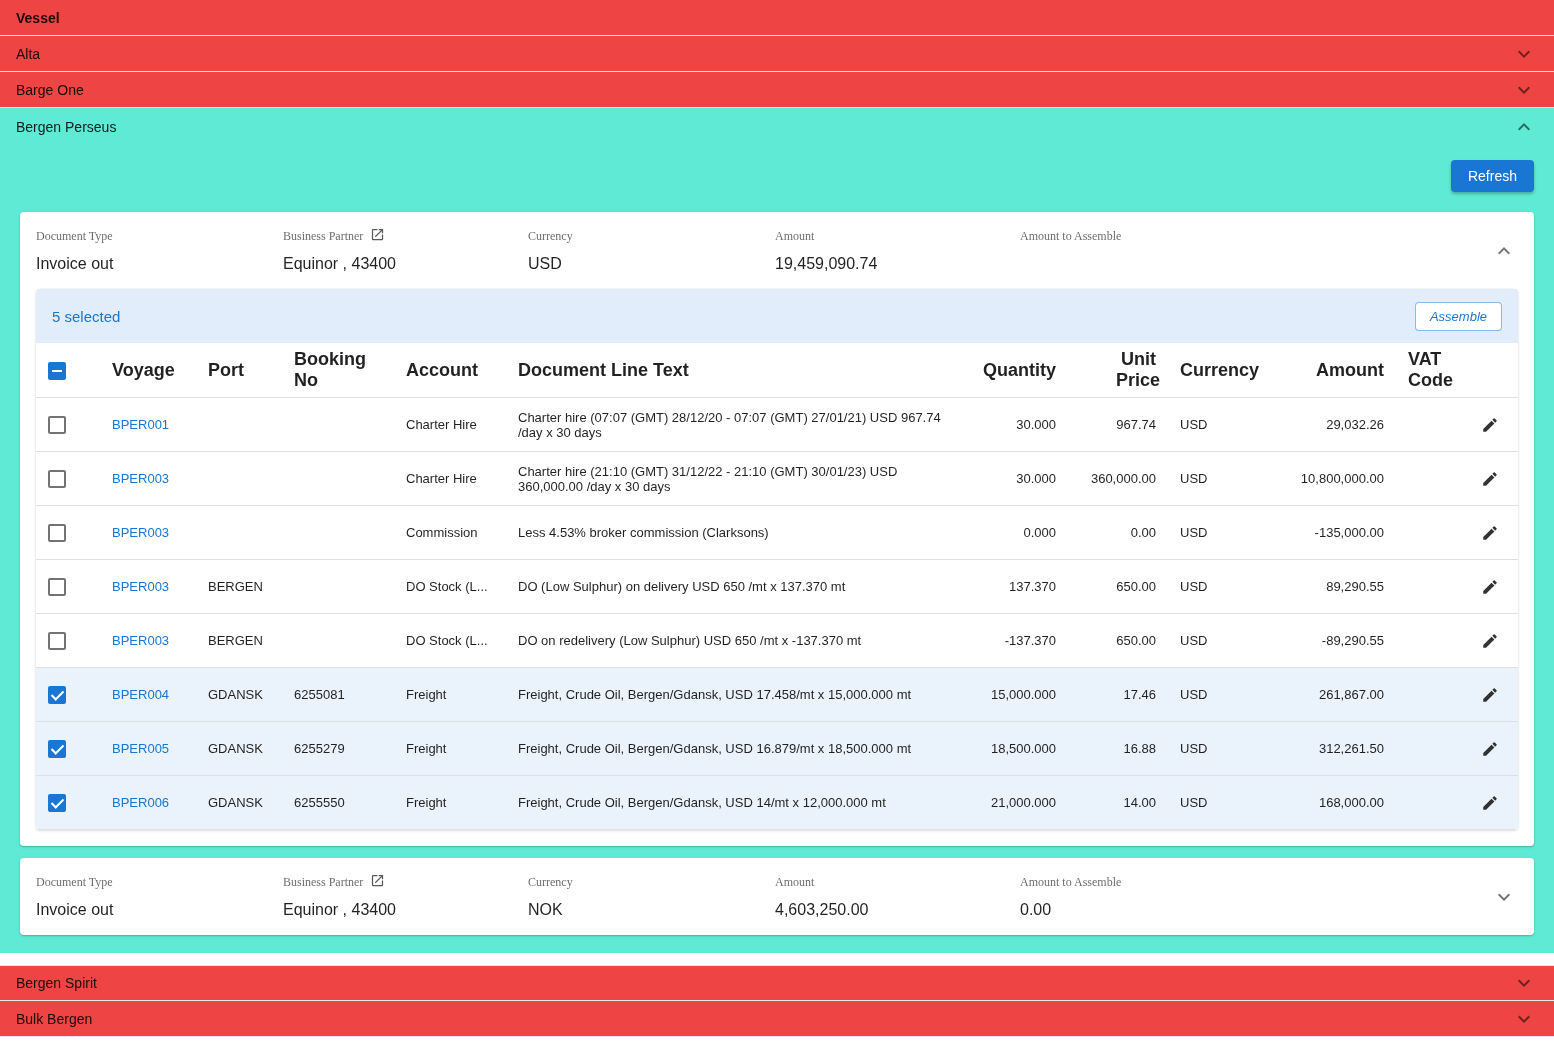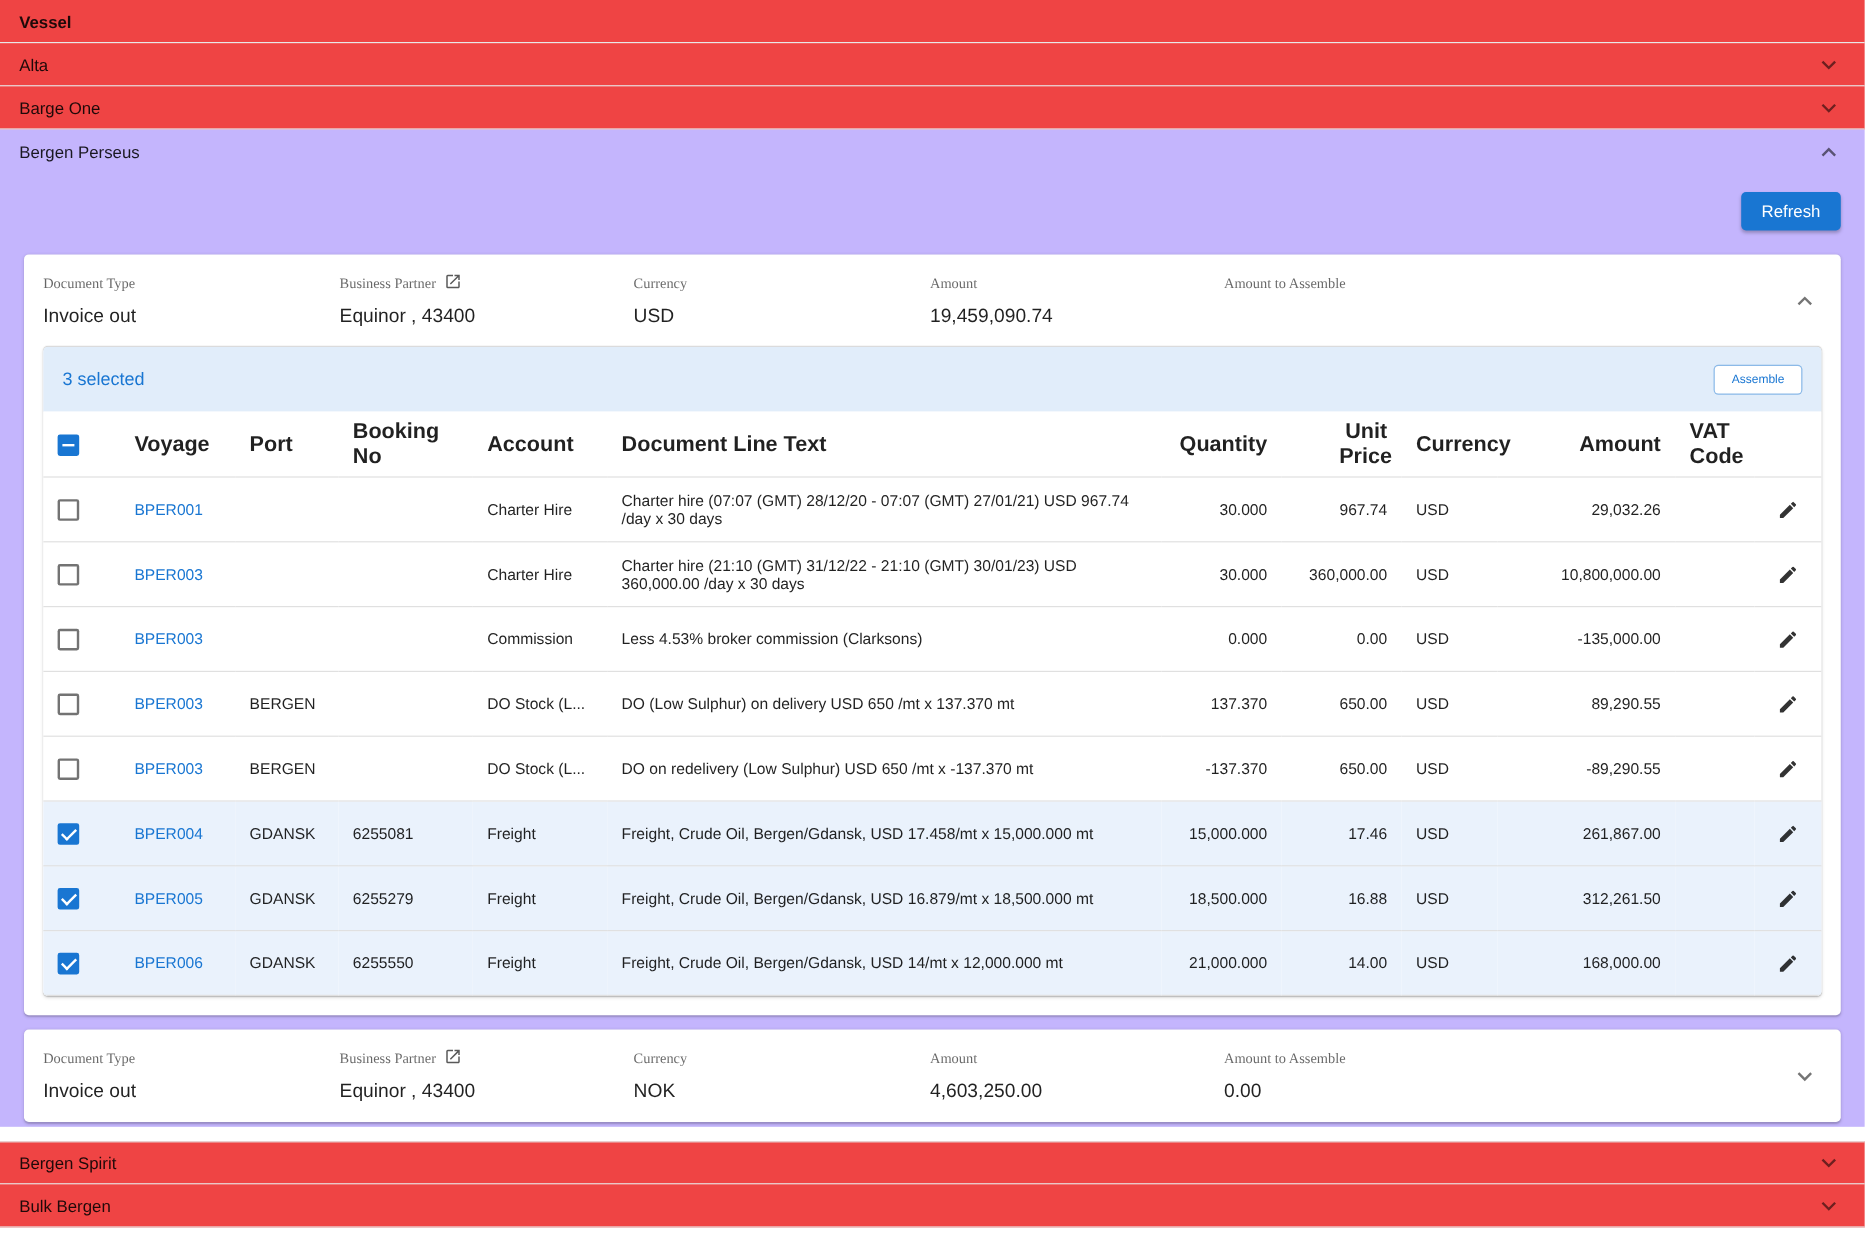--- a/index.html
+++ b/index.html
@@ -15,21 +15,21 @@
     height:36px; display:flex; align-items:center; justify-content:space-between;
     padding:0 18px 0 16px; border-bottom:1px solid #e8e8e8; background:#ef4444; cursor:pointer;
     font-size:14px;
   }
   .acc-row .label { color:rgba(0,0,0,0.87); }
   .page-header { font-weight:bold; cursor:default; }
   .chev { width:24px; height:24px; display:inline-flex; align-items:center; justify-content:center; }
   .chev svg { fill:rgba(0,0,0,0.54); }
 
   
-  .panel { background:#c4b5fd; padding-bottom:4px; }
+  .panel { background:#5eead4; padding-bottom:18px; }
   .panel-header {
     height:38px; display:flex; align-items:center; justify-content:space-between;
     padding:0 18px 0 16px; cursor:pointer; font-size:14px;
   }
   .refresh-row { display:flex; justify-content:flex-end; padding:14px 20px 0 20px; }
   .btn-refresh {
     background:#1976d2; color:#fff; border:none; border-radius:4px;
     padding:8px 17px; font-size:14px; font-family:inherit; cursor:pointer;
     box-shadow:0 2px 3px rgba(0,0,0,0.25);
   }
@@ -50,21 +50,21 @@
 
   .sel-container { margin-top:16px; border-radius:4px; overflow:hidden;
     box-shadow:0 1px 3px rgba(0,0,0,0.12), 0 0 1px rgba(0,0,0,0.2); }
   .sel-toolbar {
     background:#e1edfa; display:flex; align-items:center; justify-content:space-between;
     padding:11px 16px; min-height:54px;
   }
   .sel-count { color:#1976d2; font-size:15px; }
   .btn-assemble {
     background:#fff; color:#1976d2; border:1px solid rgba(25,118,210,0.5); border-radius:4px;
-    padding:6px 14px; font-size:10px; font-family:inherit; cursor:pointer;
+    padding:6px 14px; font-size:13px; font-family:inherit; cursor:pointer;font-style:italic;
   }
 
   table { width:100%; border-collapse:collapse; background:#fff; table-layout:fixed; }
   th, td { padding:6px 12px; border-bottom:1px solid #e0e0e0; }
   th { font-size:18px; font-weight:bold; text-align:left; height:50px; vertical-align:middle; color:rgba(0,0,0,0.87); }
   td { font-size:13px; height:54px; vertical-align:middle; color:rgba(0,0,0,0.87); }
   .num { text-align:right; }
   .hdr-wrap { display:inline-block; }
   .w58 { max-width:58px; } .w40 { max-width:40px; } .w36 { max-width:36px; }
   tr.selected td { background:#eaf2fc; }
@@ -160,21 +160,21 @@
         <span class="chev">
           <svg viewBox="0 0 24 24" width="24" height="24">
               <path d="M12 8l-6 6 1.41 1.41L12 10.83l4.59 4.58L18 14z"></path>
             </svg>
         </span>
       </button>
     </div>
 
     <div class="sel-container">
       <div class="sel-toolbar">
-        <span class="sel-count">3 selected</span>
+        <span class="sel-count">5 selected</span>
         <button class="btn-assemble">Assemble</button>
       </div>
 
       <table>
         <colgroup>
           <col style="width:64px">
             <col style="width:96px">
             <col style="width:86px">
             <col style="width:112px">
           <col style="width:112px">

